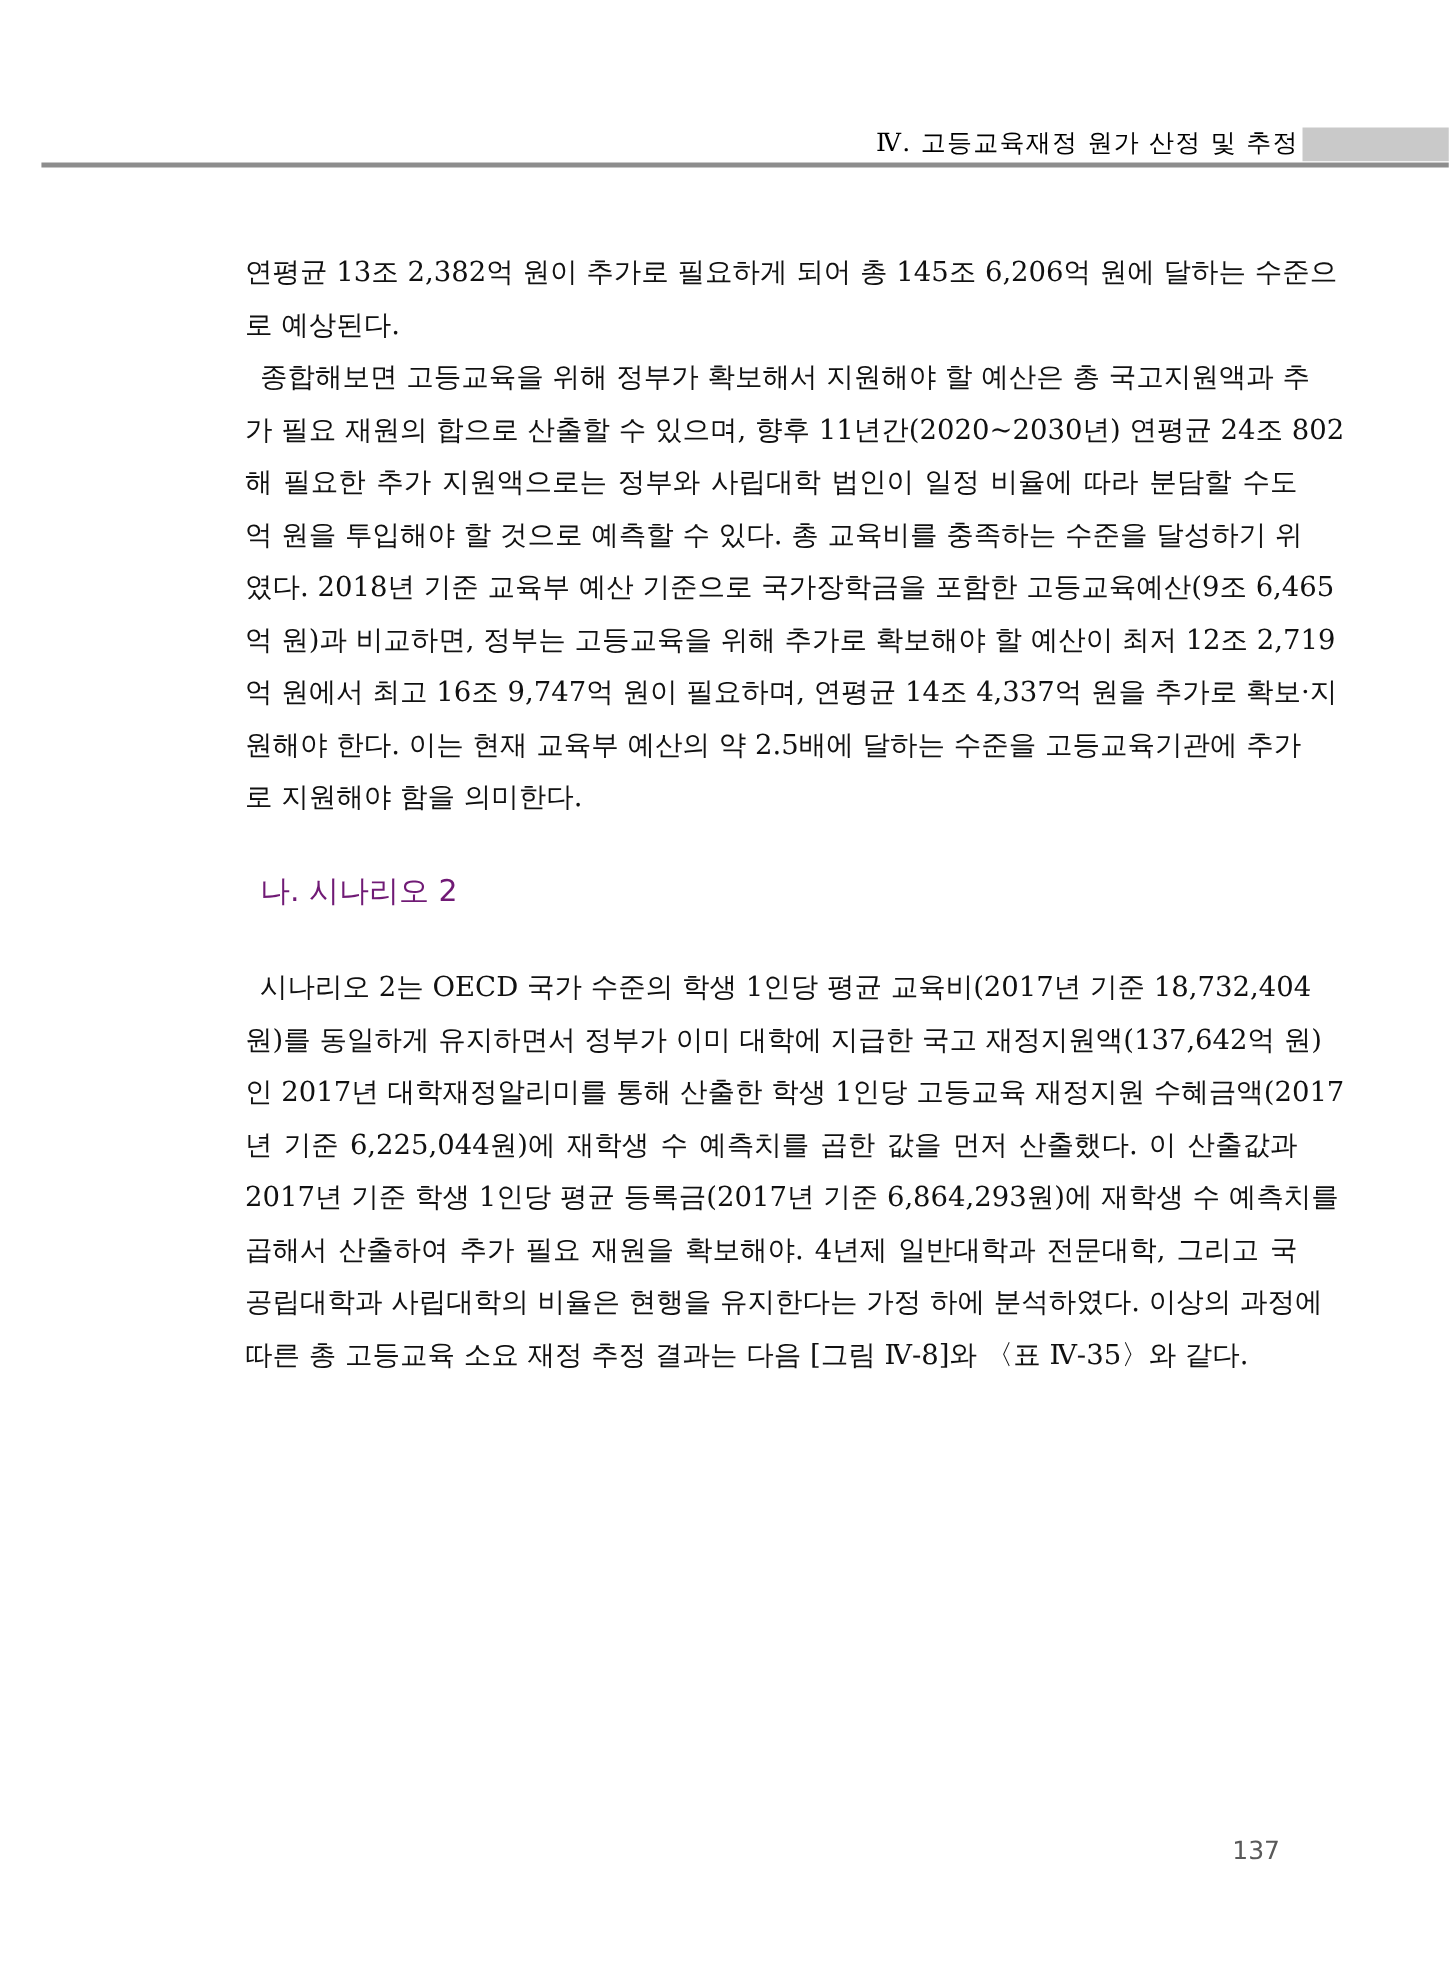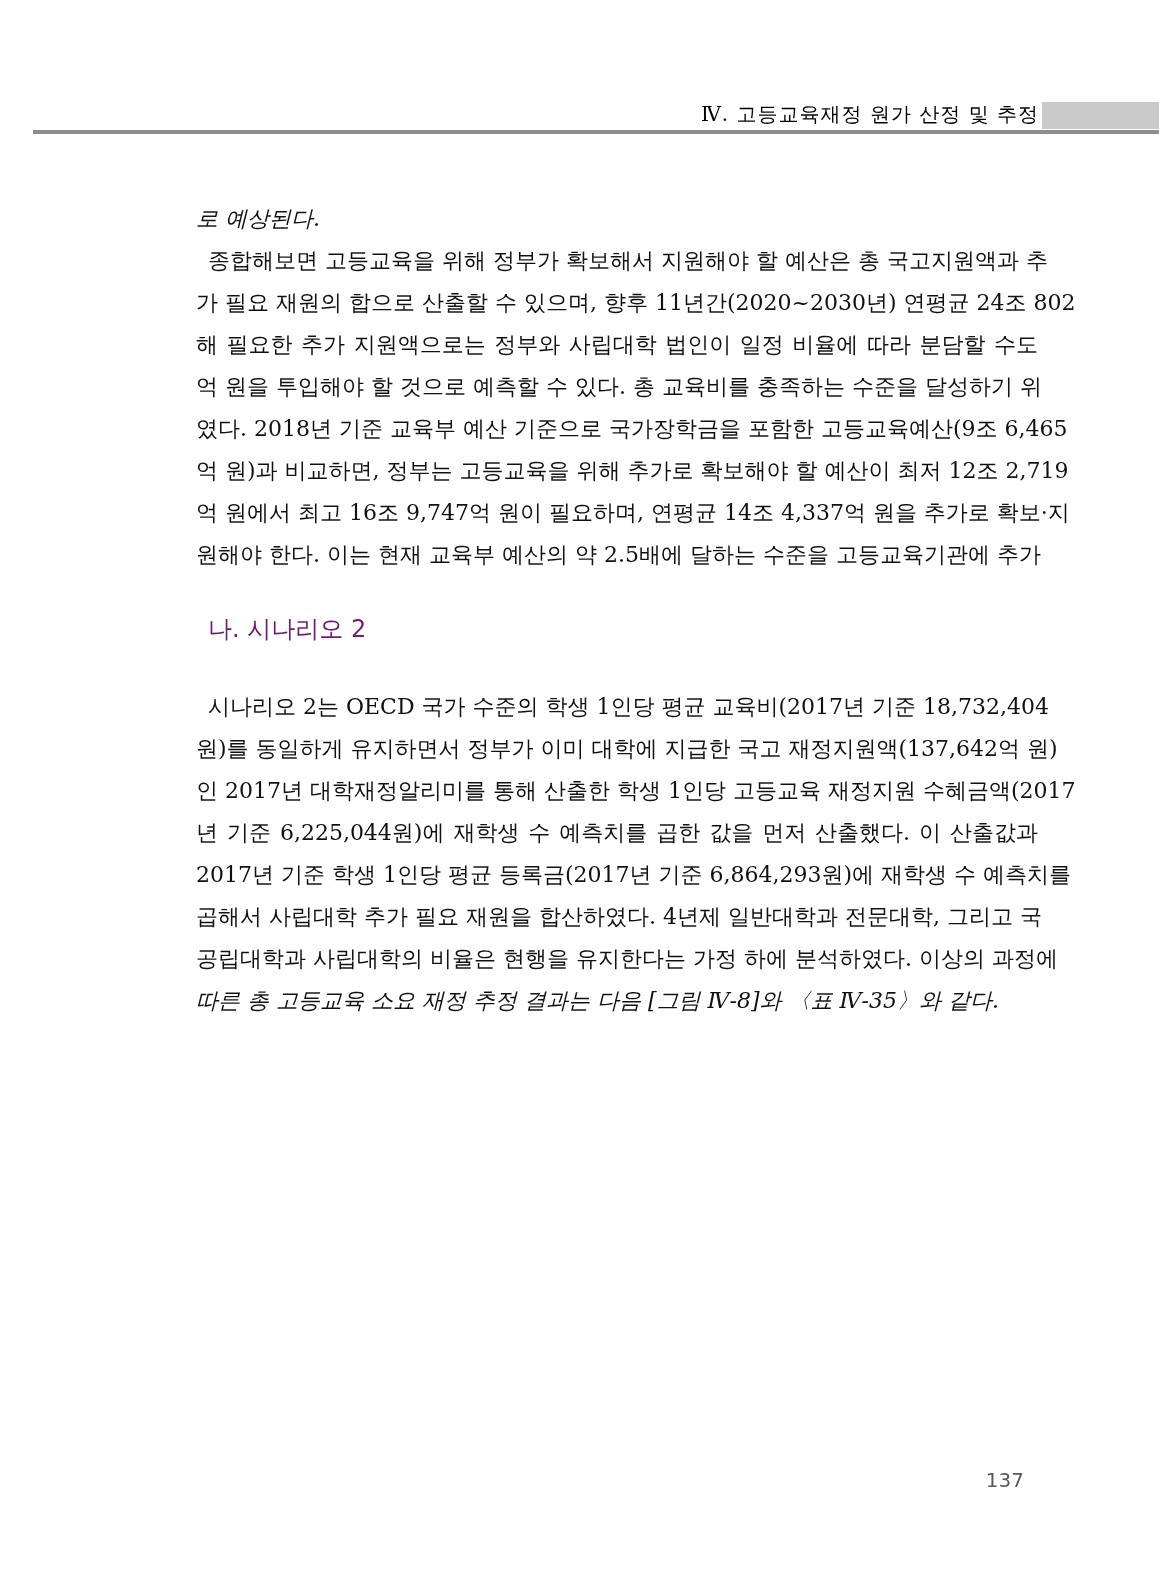--- a/index.html
+++ b/index.html
@@ -58,21 +58,20 @@
     height: 42px;
     line-height: 42px;
     text-align: justify;
     text-align-last: justify;
     word-break: keep-all;
     white-space: nowrap;
   }
   .para .line.last {
     text-align-last: left;
     white-space: normal;
-    font-style: italic;
   }
   .para .line.first-indent { text-indent: 12px; }
 
   .section-heading {
     font-family: "DejaVu Sans", "Liberation Sans", sans-serif;
     font-weight: normal;
     font-size: 24px;
     color: #701a75;
     height: 42px;
     line-height: 42px;
@@ -96,40 +95,42 @@
 <div class="page">
 
   <header>
     <span class="header-title">Ⅳ. 고등교육재정 원가 산정 및 추정</span>
     <span class="header-tab"></span>
     <div class="header-rule"></div>
   </header>
 
   <main class="content" id="content">
       <div class="para">
+        <div class="line">연평균 13조 2,382억 원이 추가로 필요하게 되어 총 145조 6,206억 원에 달하는 수준으</div>
         <div class="line last">로 예상된다.</div>
       </div>
       <div class="para">
         <div class="line first-indent">종합해보면 고등교육을 위해 정부가 확보해서 지원해야 할 예산은 총 국고지원액과 추</div>
         <div class="line">가 필요 재원의 합으로 산출할 수 있으며, 향후 11년간(2020~2030년) 연평균 24조 802</div>
         <div class="line">해 필요한 추가 지원액으로는 정부와 사립대학 법인이 일정 비율에 따라 분담할 수도</div>
         <div class="line">억 원을 투입해야 할 것으로 예측할 수 있다. 총 교육비를 충족하는 수준을 달성하기 위</div>
         <div class="line">였다. 2018년 기준 교육부 예산 기준으로 국가장학금을 포함한 고등교육예산(9조 6,465</div>
         <div class="line">억 원)과 비교하면, 정부는 고등교육을 위해 추가로 확보해야 할 예산이 최저 12조 2,719</div>
         <div class="line">억 원에서 최고 16조 9,747억 원이 필요하며, 연평균 14조 4,337억 원을 추가로 확보·지</div>
         <div class="line">원해야 한다. 이는 현재 교육부 예산의 약 2.5배에 달하는 수준을 고등교육기관에 추가</div>
+        <div class="line last">로 지원해야 함을 의미한다.</div>
       </div>
       <div class="section-heading">나. 시나리오 2</div>
       <div class="para">
         <div class="line first-indent">시나리오 2는 OECD 국가 수준의 학생 1인당 평균 교육비(2017년 기준 18,732,404</div>
         <div class="line">원)를 동일하게 유지하면서 정부가 이미 대학에 지급한 국고 재정지원액(137,642억 원)</div>
         <div class="line">인 2017년 대학재정알리미를 통해 산출한 학생 1인당 고등교육 재정지원 수혜금액(2017</div>
         <div class="line">년 기준 6,225,044원)에 재학생 수 예측치를 곱한 값을 먼저 산출했다. 이 산출값과</div>
         <div class="line">2017년 기준 학생 1인당 평균 등록금(2017년 기준 6,864,293원)에 재학생 수 예측치를</div>
-        <div class="line">곱해서 사립대학 추가 필요 재원을 합산하였다. 4년제 일반대학과 전문대학, 그리고 국</div>
+        <div class="line">곱해서 산출하여 추가 필요 재원을 확보해야. 4년제 일반대학과 전문대학, 그리고 국</div>
         <div class="line">공립대학과 사립대학의 비율은 현행을 유지한다는 가정 하에 분석하였다. 이상의 과정에</div>
         <div class="line last">따른 총 고등교육 소요 재정 추정 결과는 다음 [그림 Ⅳ-8]와 〈표 Ⅳ-35〉와 같다.</div>
       </div>
     </main>
 
   <footer>
     <span class="page-number">137</span>
   </footer>
 
 </div>

